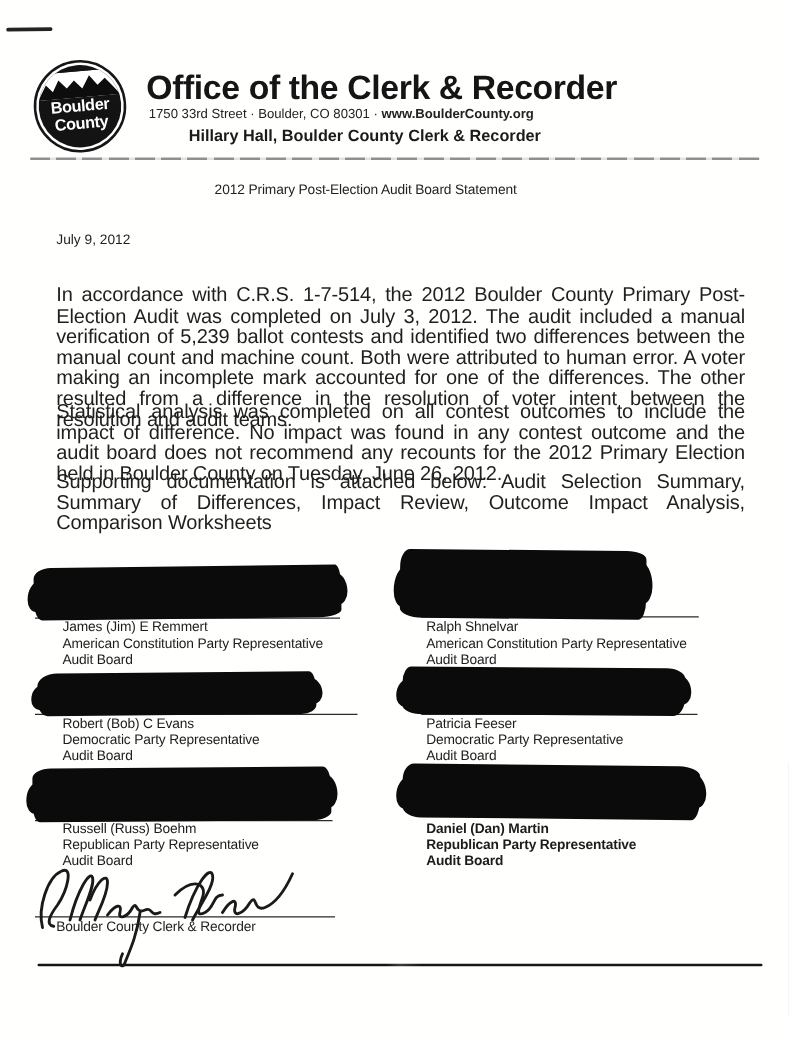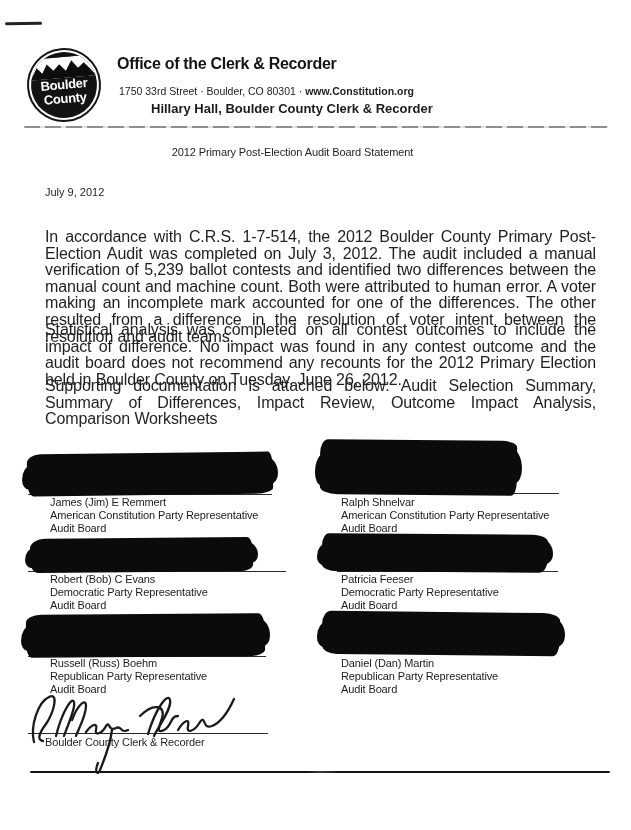--- a/index.html
+++ b/index.html
@@ -9,21 +9,21 @@
     font-family:"Liberation Sans",sans-serif;color:#1f1f1f;
   }
   .abs{position:absolute;}
   
   .scan-dash{left:5px;top:22px;width:37px;height:3px;background:#232323;transform:rotate(-1deg);border-radius:2px;}
   .logo{left:27px;top:48px;width:74px;height:74px;transform:rotate(-5deg);}
   .logo-outer{width:100%;height:100%;border-radius:50%;border:2.5px solid #161616;background:#fff;box-sizing:border-box;padding:2px;}
   .logo-inner{position:relative;width:100%;height:100%;border-radius:50%;background:#131313;overflow:hidden;}
   .logo-sky{position:absolute;left:0;top:5px;width:100%;height:21px;}
   .logo-text{position:absolute;left:0;top:26px;width:100%;text-align:center;color:#fff;font-weight:bold;font-size:13px;line-height:14px;letter-spacing:-.3px;}
-  .office-title{left:117px;top:55px;font-size:16px;font-weight:bold;letter-spacing:-.3px;color:#151515;}
+  .office-title{left:117px;top:55px;font-size:27px;font-weight:bold;letter-spacing:-.3px;color:#151515;}
   .address-line{left:119px;top:85px;font-size:10.5px;color:#222;}
   .address-line b{font-weight:bold;}
   .clerk-line{left:119px;top:101px;font-size:13px;font-weight:bold;color:#1a1a1a;padding-left:32px;}
   .header-rule{left:24px;top:126px;width:584px;height:2px;
     background:repeating-linear-gradient(90deg,#8f8f8f 0 16px,rgba(140,140,140,.25) 16px 21px);
     border-radius:1px;}
   
   .doc-title{left:0;top:146px;width:585px;text-align:center;font-size:11px;letter-spacing:-.1px;}
   .date-line{left:45px;top:186px;font-size:11px;}
   .para{left:45px;width:551px;font-size:16px;line-height:16.6px;text-align:justify;letter-spacing:-.12px;margin-top:32px;}
@@ -40,21 +40,21 @@
   .r2r-bar{left:322px;top:534px;width:226px;height:38px;border-radius:7px 15px 9px 16px/12px 8px 14px 7px;transform:rotate(.4deg);}
   .r3l-bar{left:26px;top:614px;width:239px;height:43px;border-radius:15px 7px 17px 6px/8px 15px 7px 13px;transform:rotate(-.4deg);}
   .r3r-bar{left:322px;top:612px;width:238px;height:43px;border-radius:9px 17px 7px 15px/13px 8px 16px 9px;transform:rotate(.6deg);}
   .l1-line{left:28px;top:494px;width:244px;}
   .r1-line{left:337px;top:493px;width:222px;}
   .l2-line{left:28px;top:571px;width:258px;}
   .r2-line{left:337px;top:571px;width:221px;}
   .l3-line{left:28px;top:656px;width:238px;}
   .t1l{left:50px;top:496px;} .t1r{left:341px;top:496px;}
   .t2l{left:50px;top:573px;} .t2r{left:341px;top:573px;}
-  .t3l{left:50px;top:657px;} .t3r{left:341px;top:657px;}
+  .t3l{left:50px;top:657px;} .t3r{left:341px;top:657px;font-weight:bold;}
   
   .clerk-sig-svg{left:28px;top:690px;width:250px;height:84px;pointer-events:none;z-index:3;}
   .clerk-sigline{left:28px;top:733px;width:240px;}
   .clerk-block{left:45px;top:736px;font-size:11px;line-height:13.8px;letter-spacing:-.12px;}
   .footer-rule{left:30px;top:771px;width:580px;height:2.4px;
     background:linear-gradient(90deg,#141414 0 48%,#3c3c3c 50%,#161616 53% 100%);border-radius:1px;}
 </style>
 </head>
 <body>
 
@@ -73,21 +73,21 @@
           <div>Boulder</div>
           <div>County</div>
         </div>
       </div>
     </div>
   </div>
 
   <div class="abs office-title">Office of the Clerk &amp; Recorder</div>
 
   <div class="abs address-line">
-    <span>1750 33rd Street · Boulder, CO 80301 · </span><b>www.Constitution.org</b>
+    <span>1750 33rd Street · Boulder, CO 80301 · </span><b>www.BoulderCounty.org</b>
   </div>
 
   <div class="abs clerk-line">Hillary Hall, Boulder County Clerk &amp; Recorder</div>
 
   <div class="abs header-rule"></div>
 
   <div class="abs doc-title">2012 Primary Post-Election Audit Board Statement</div>
   <div class="abs date-line">July 9, 2012</div>
 
   <div class="abs para p1">In accordance with C.R.S. 1-7-514, the 2012 Boulder County Primary Post-Election Audit was completed on July 3, 2012. The audit included a manual verification of 5,239 ballot contests and identified two differences between the manual count and machine count. Both were attributed to human error. A voter making an incomplete mark accounted for one of the differences. The other resulted from a difference in the resolution of voter intent between the resolution and audit teams.</div>

